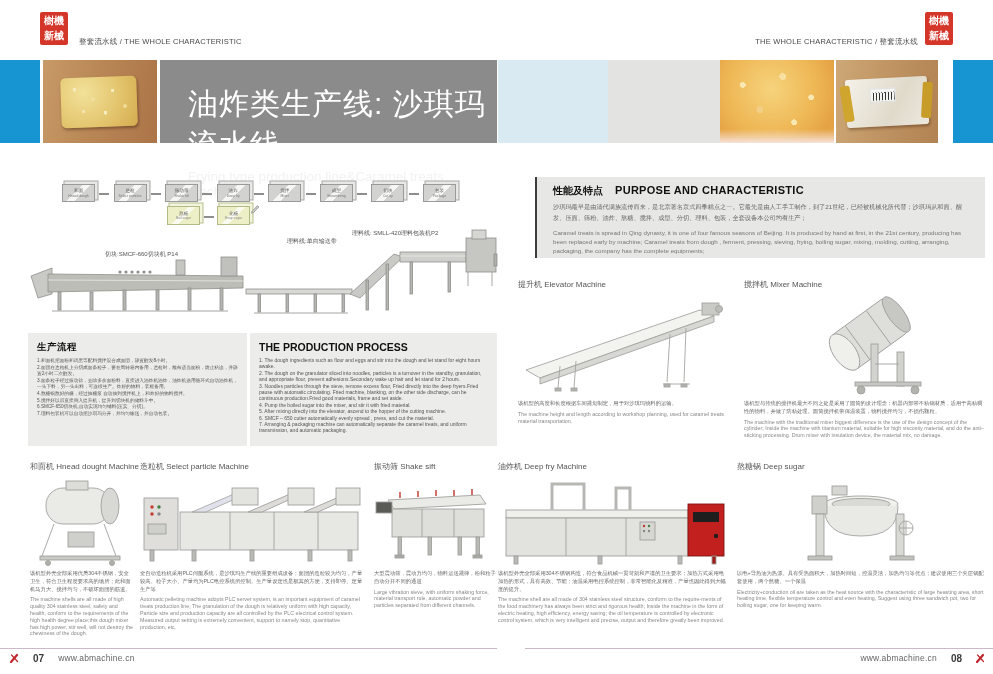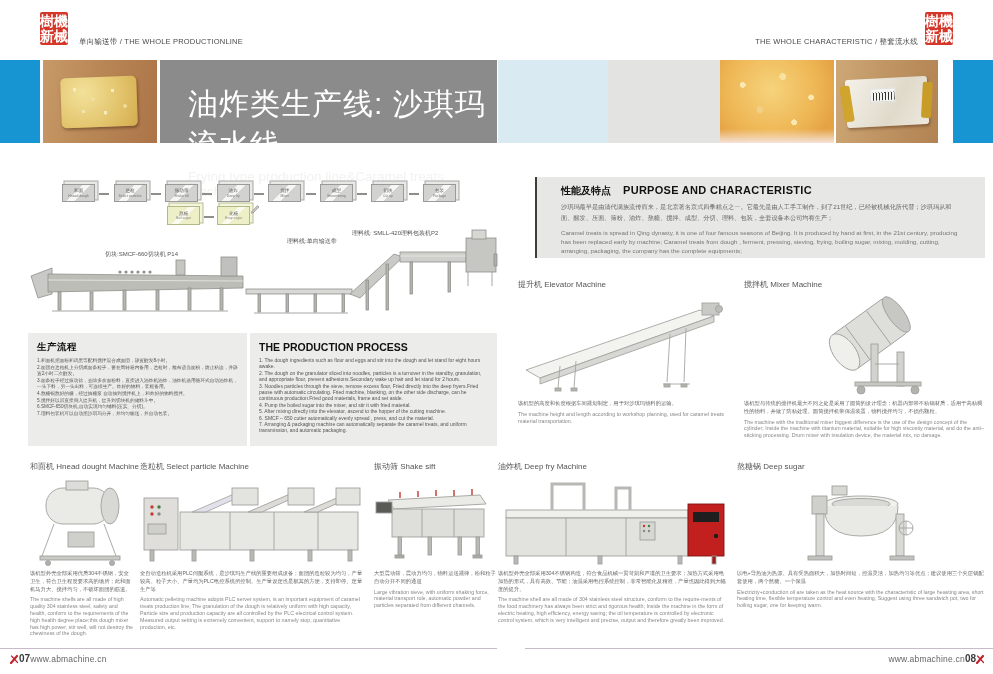--- a/index.html
+++ b/index.html
@@ -16,21 +16,21 @@
   html,body{background:#fff}
   body{font-family:"Liberation Sans",sans-serif;}
   .page{position:relative;width:993px;height:674px;background:#fff;overflow:hidden}
 
   
   .seal{position:absolute;width:28px;height:33px;background:var(--seal-red);border-radius:2px;
         display:flex;flex-direction:column;justify-content:space-around;padding:1px 0;}
   .seal-left{left:40px;top:12px}
   .seal-right{left:925px;top:12px}
   .seal .row{display:flex;justify-content:space-around;font-family:"DejaVu Serif",serif;
-             font-size:14px;line-height:12px;color:#fff;font-weight:bold}
+             font-size:10px;line-height:12px;color:#fff;font-weight:bold}
   .tagline{position:absolute;top:37px;font-size:7.5px;color:#4a4a4a;letter-spacing:.2px}
   .tagline-left{left:79px}
   .tagline-right{right:75px}
 
   
   .strip-item{position:absolute;top:60px;height:83px}
   .blk-blue{background:var(--accent-blue)}
   .blk-lightblue{background:var(--light-blue)}
   .blk-lightgray{background:var(--light-gray)}
   .wood{background:linear-gradient(100deg,#c79a67 0%,#b98756 45%,#ac7448 100%)}
@@ -95,21 +95,21 @@
   .proc{position:absolute;top:333px;height:113px;background:var(--box-gray);padding:8px 9px}
   .proc-zh{left:28px;width:219px}
   .proc-en{left:250px;width:247px}
   .proc-zh h3{font-size:9.5px;color:#111;margin-bottom:4px;letter-spacing:.5px}
   .proc-en h3{font-size:10.5px;color:#111;margin-bottom:4px}
   .proc-zh p{font-size:4.7px;line-height:6.6px;color:#555}
   .proc-en p{font-size:5px;line-height:6.4px;color:#555}
 
   
   .purpose{position:absolute;left:535px;top:177px;width:450px;height:81px;background:#e7e7e5;
-           border-left:2px solid #3d3d3b;padding:7px 24px}
+           border-left:2px solid #3d3d3b;padding:7px 16px}
   .purpose .t{display:flex;align-items:baseline;gap:12px}
   .purpose .t .zh{font-weight:bold;font-size:10px;color:#111}
   .purpose .t .en{font-weight:bold;font-size:11px;color:#111;letter-spacing:.3px}
   .purpose .body-zh{font-size:6.2px;line-height:11px;color:#666;margin-top:3px}
   .purpose .body-en{font-size:6.2px;line-height:9px;color:#777;margin-top:5px}
 
   
   .machine{position:absolute}
   .m-title{font-size:8px;color:#555;white-space:nowrap;margin-bottom:4px}
   .m-img{position:relative}
@@ -124,36 +124,36 @@
   .sec-sieve{left:374px;top:461px;width:122px}
   .sec-fryer{left:498px;top:461px;width:230px}
   .sec-sugar{left:737px;top:461px;width:248px}
   .sec-dough .m-img,.sec-granulator .m-img,.sec-sieve .m-img,.sec-fryer .m-img,.sec-sugar .m-img{height:90px}
   .center-img{display:flex;justify-content:center}
 
   
   .fline{position:absolute;top:648px;height:1px;background:var(--footer-line)}
   .fline-l{left:0;width:497px}
   .fline-r{left:525px;width:468px}
-  .footer{position:absolute;top:653px;display:flex;align-items:center;gap:0}
+  .footer{position:absolute;top:653px;display:flex;align-items:flex-start;gap:14px}
   .footer-l{left:10px}
   .footer-r{right:8px}
   .pagenum{font-size:10px;font-weight:bold;color:#3a3a3a}
   .site{font-size:8.5px;color:#666;letter-spacing:.2px}
 </style>
 </head>
 <body>
 
 <div class="page">
 
   <div class="seal seal-left">
     <div class="row">樹機</div>
     <div class="row">新械</div>
   </div>
-  <div class="tagline tagline-left">单向输送带 / THE WHOLE PRODUCTIONLINE</div>
+  <div class="tagline tagline-left">整套流水线 / THE WHOLE CHARACTERISTIC</div>
   <div class="seal seal-right">
     <div class="row">樹機</div>
     <div class="row">新械</div>
   </div>
   <div class="tagline tagline-right">THE WHOLE CHARACTERISTIC / 整套流水线</div>
 
   <div class="strip-item blk-blue" style="left:0;width:40px"></div>
   <div class="strip-item wood" style="left:43px;width:114px">
     <div class="sachima"></div>
   </div>

